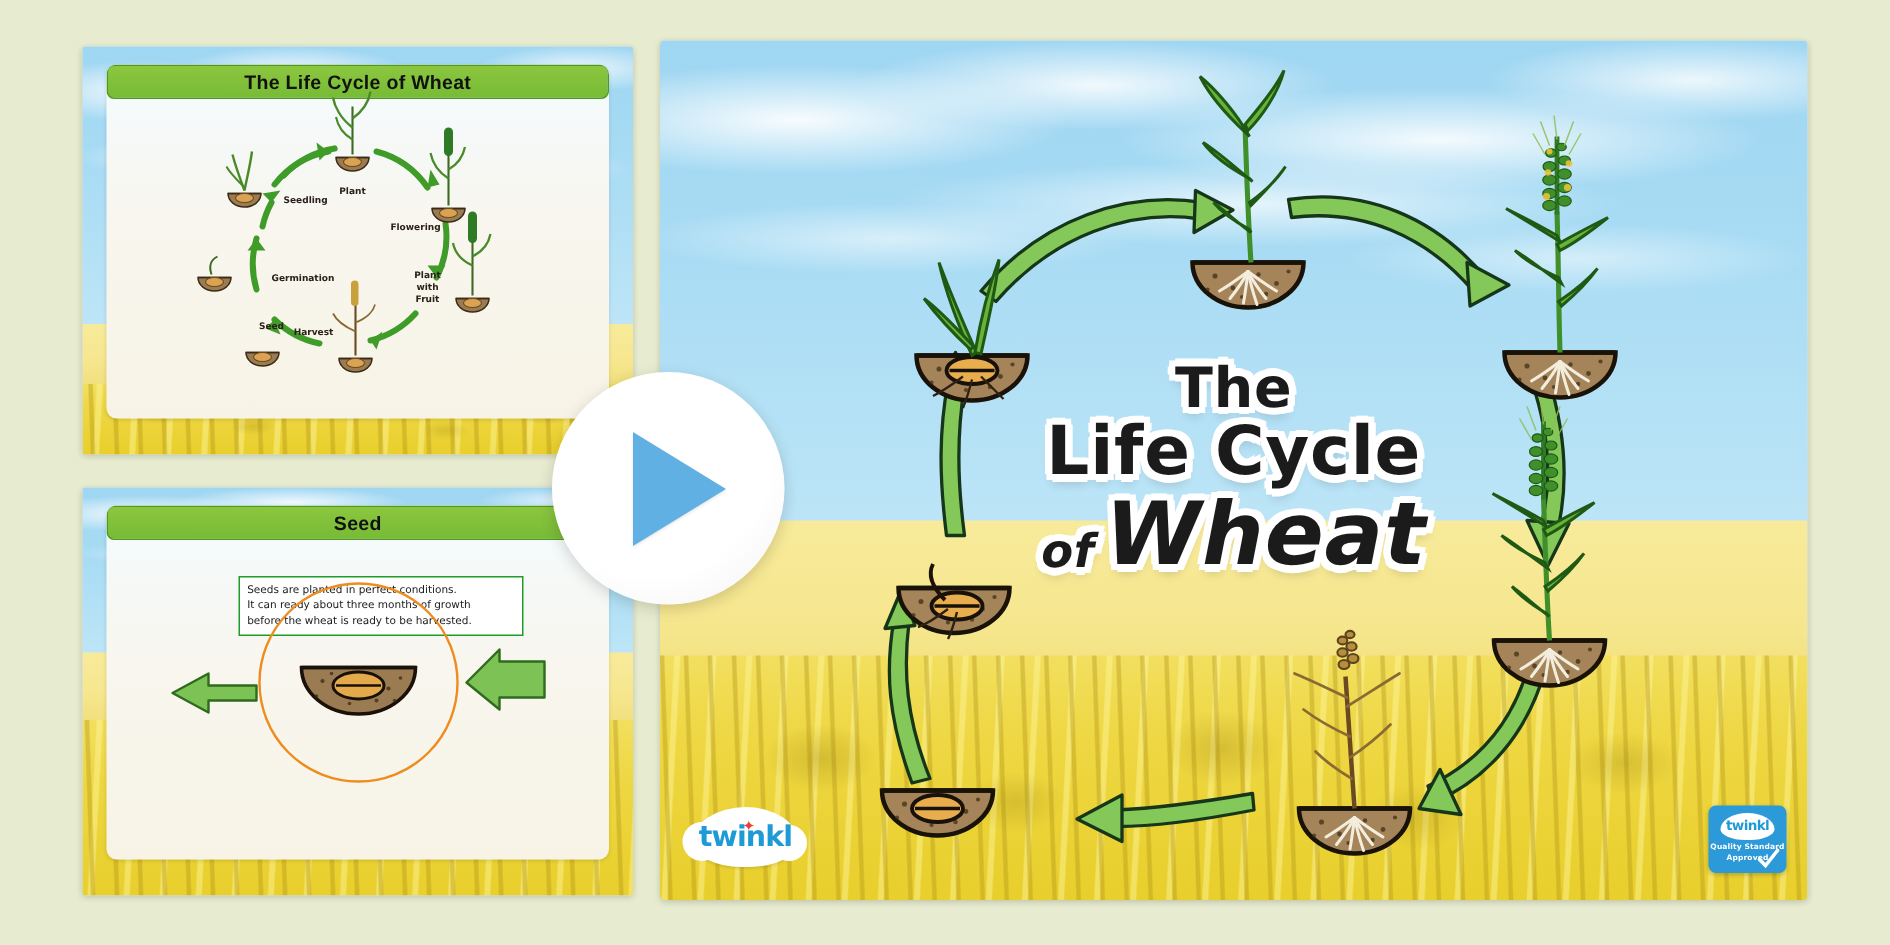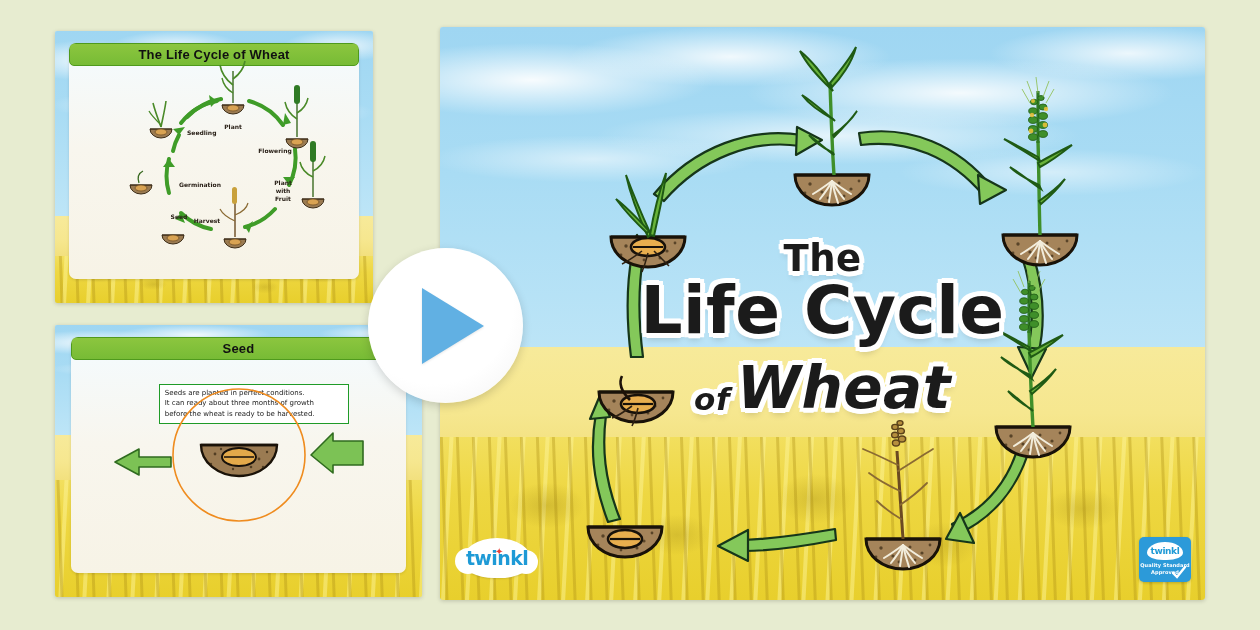--- a/index.html
+++ b/index.html
@@ -128,21 +128,21 @@
     line-height: .95;
     letter-spacing: .5px;
     text-shadow:
       -4px 0 0 #fff, 4px 0 0 #fff, 0 -4px 0 #fff, 0 4px 0 #fff,
       -3px -3px 0 #fff, 3px -3px 0 #fff, -3px 3px 0 #fff, 3px 3px 0 #fff,
       -5px 0 0 #fff, 5px 0 0 #fff, 0 -5px 0 #fff, 0 5px 0 #fff,
       -4px -4px 0 #fff, 4px -4px 0 #fff, -4px 4px 0 #fff, 4px 4px 0 #fff,
       0 6px 7px rgba(0,0,0,.18);
   }
   .t1 { font-size: 37px; margin-bottom: 4px; }
-  .t2 { font-size: 66px; margin-bottom: 18px; }
+  .t2 { font-size: 45px; margin-bottom: 6px; }
   .t3 { font-size: 58px; font-style: italic; }
   .t3 .of { font-size: 31px; vertical-align: -2px; margin-right: 7px; }
 
   
   .twinkl-logo {
     position: absolute; left: 22px; bottom: 22px;
     width: 70px; height: 40px;
   }
   .twinkl-logo .cloud {
     position: absolute; inset: 0;
@@ -226,21 +226,21 @@
     font-family: "DejaVu Sans", sans-serif;
     font-weight: bold;
     fill: #2a2118;
   }
 </style>
 </head>
 <body>
 
 <div id="stage">
 
-  <div class="slide thumb" style="left:55px; top:31px; width:318px; height:272px;">
+  <div class="slide thumb" style="left:55px; top:31px; width:367px; height:272px;">
     <div class="sky" style="height:185px;"></div>
     <div class="sand" style="top:185px; height:40px;"></div>
     <div class="field" style="top:225px;"></div>
 
     <div class="white-card">
       <div class="hdr">
         <span>The Life Cycle of Wheat</span>
       </div>
 
       <div class="cyclewrap">

